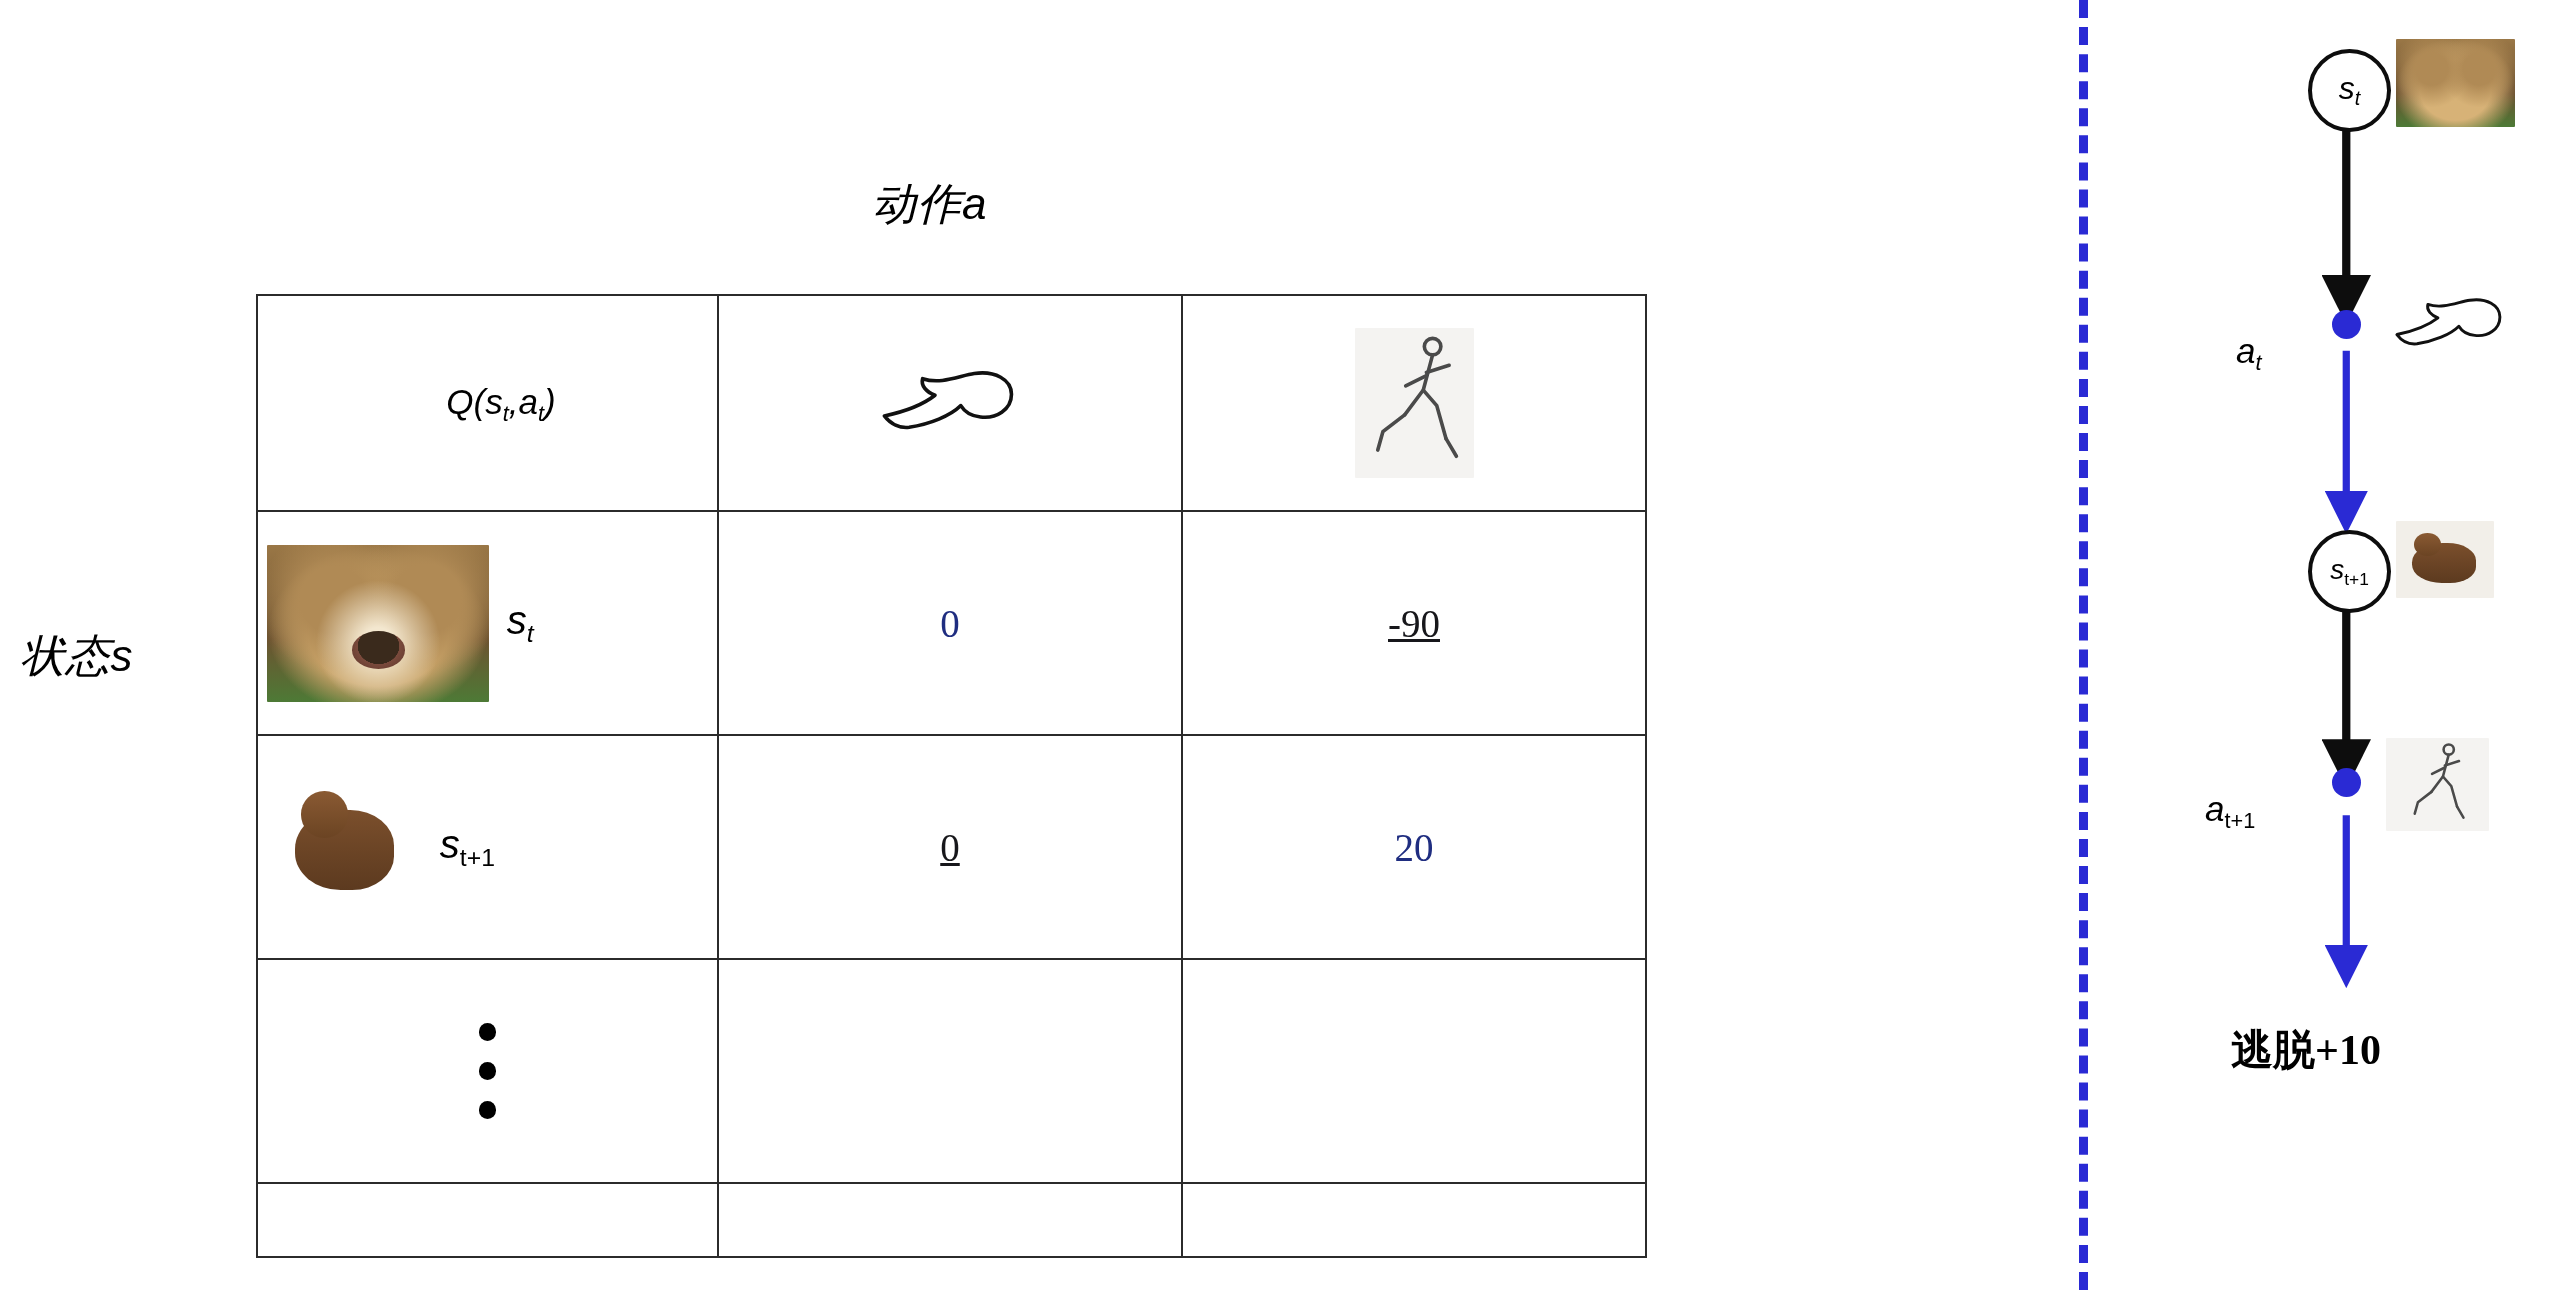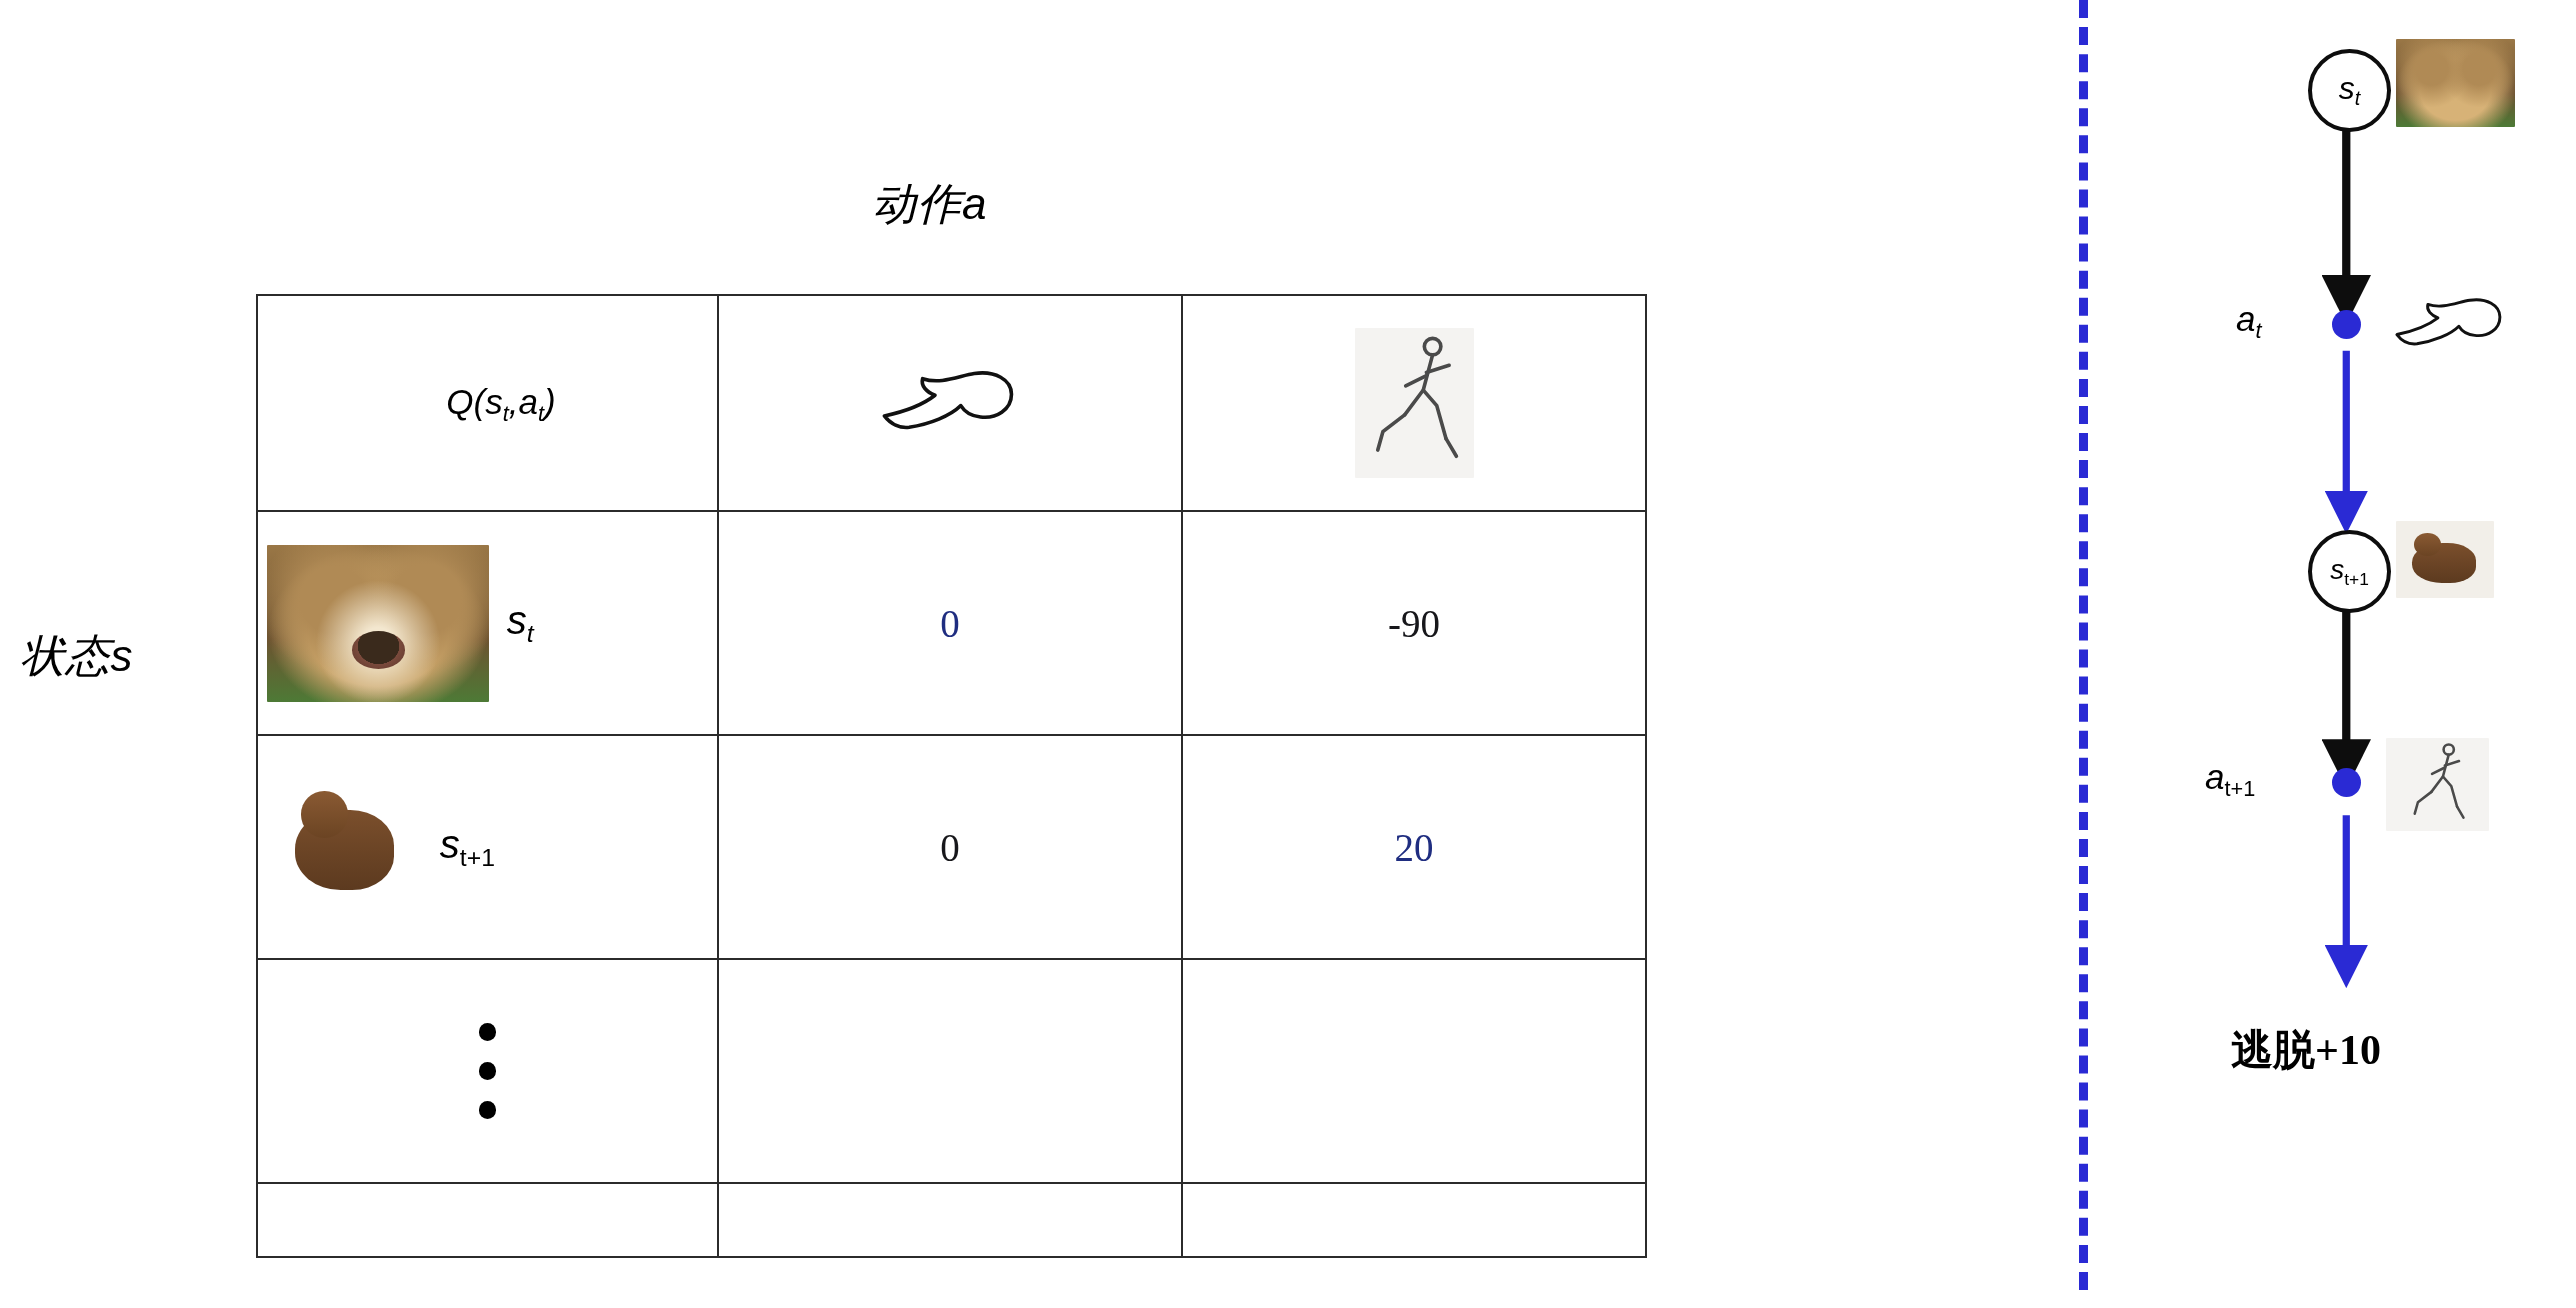--- a/index.html
+++ b/index.html
@@ -73,21 +73,21 @@
 
   .row-head td { height: 214px; }
   .row-data td { height: 222px; }
   .row-dots td { height: 222px; border-color: #d9d9d9; border-top-color:#2b2b2b; }
   .row-dots td:first-child { }
   .row-last td { height: 72px; border-color: #e8e8e8; border-top-color:#e8e8e8;}
 
   .qhead { font-size: 35px; margin-left: 27px; }
   .cellnum { font-size: 39px; }
   .num-blue { color: #1f2d80; }
-  .num-dark { color: #17171b; }
+  .num-dark { color: #17171b; text-decoration: underline; }
 
   .state-cell-inner {
     display: flex;
     align-items: center;
     justify-content: flex-start;
     gap: 17.5px;
     padding-left: 9.3px;
     height: 100%;
   }
   .state-name { font-size: 40px; }
@@ -229,20 +229,21 @@
     position: absolute;
     width: 29px;
     height: 29px;
     border-radius: 50%;
     background: #2a2ad4;
   }
   .chain-label {
     position: absolute;
     font-size: 35px;
     white-space: nowrap;
+    margin-top: 32px;
   }
   .escape-label {
     position: absolute;
     font-size: 42px;
     font-weight: bold;
     font-style: normal;
     white-space: nowrap;
   }
   .thumb { position: absolute; }
 </style>

